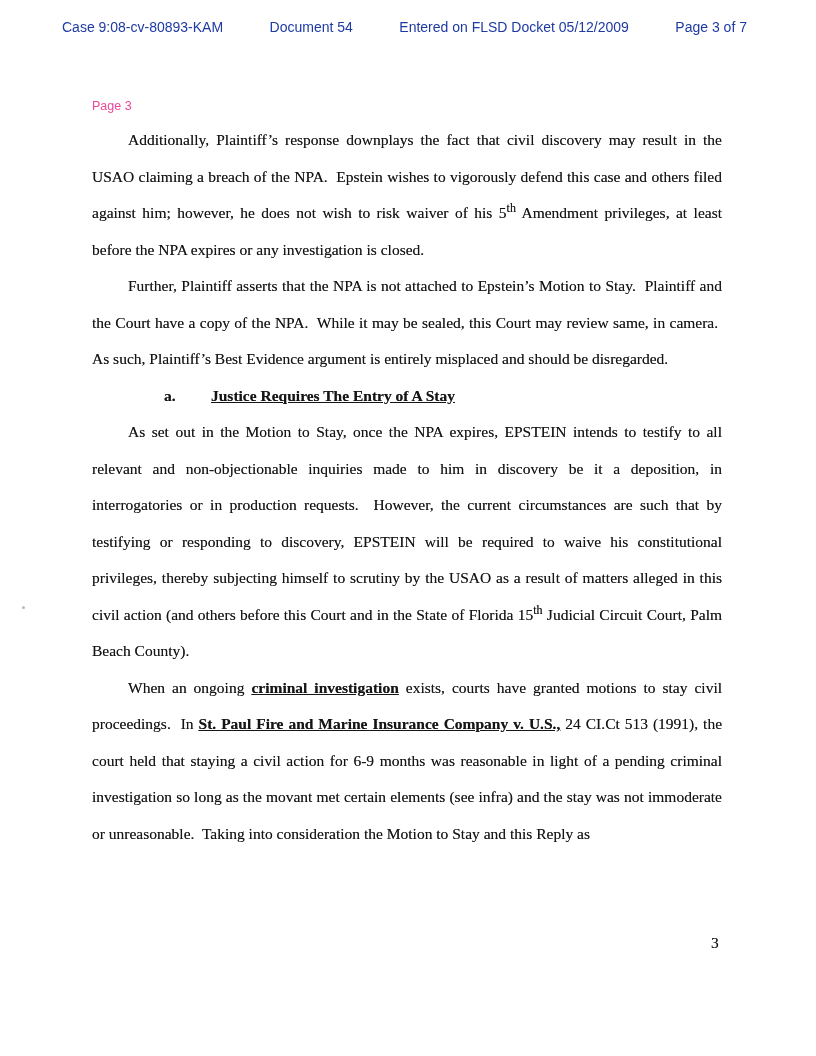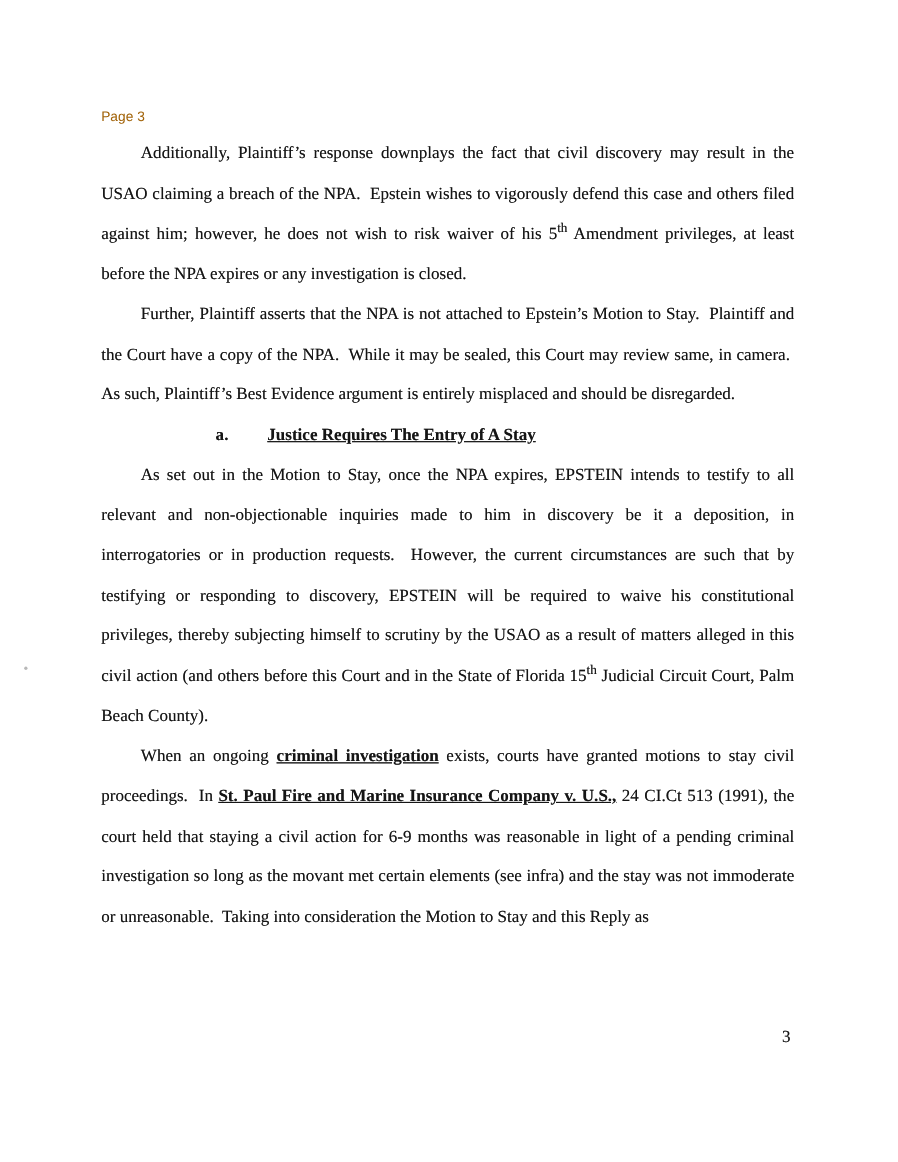--- a/index.html
+++ b/index.html
@@ -22,34 +22,34 @@
     font-family: "Liberation Sans", sans-serif;
     font-size: 14px;
     white-space: nowrap;
   }
   .page-label {
     position: absolute;
     top: 99px;
     left: 92px;
     font-family: "Liberation Sans", sans-serif;
     font-size: 12.5px;
-    color: #a16207;
+    color: #ec4899;
   }
   .doc-body {
     position: absolute;
     top: 122px;
     left: 92px;
     width: 630px;
     font-size: 15.5px;
     line-height: 36.5px;
     text-align: justify;
     text-shadow: 0 0 0.4px rgba(0,0,0,0.55);
   }
   .para { margin: 0; text-indent: 36px; }
-  .section-heading { margin-left: 104px; font-weight: bold; text-align: left; }
+  .section-heading { margin-left: 72px; font-weight: bold; text-align: left; }
   .heading-number { display: inline-block; width: 47px; font-weight: bold; }
   .heading-title { font-weight: bold; text-decoration: underline; }
   .doc-body sup { font-size: 12px; line-height: 0; vertical-align: super; }
   .u { text-decoration: underline; font-weight: bold; }
   .i { }
   .page-number {
     position: absolute;
     top: 934px;
     left: 711px;
     font-size: 15.5px;
@@ -64,20 +64,26 @@
     background: #9a9a9a;
     border-radius: 50%;
     opacity: 0.7;
   }
 </style>
 </head>
 <body>
 
 <div class="page">
 
+  <header class="doc-header" style="color: rgb(30, 58, 163);">
+    <span>Case 9:08-cv-80893-KAM</span>
+    <span>Document 54</span>
+    <span>Entered on FLSD Docket 05/12/2009</span>
+    <span>Page 3 of 7</span>
+  </header>
 
   <div class="page-label">Page 3</div>
 
   <main class="doc-body" id="doc-body">
       <p class="para"><span>Additionally, Plaintiff’s response downplays the fact that civil discovery may result in the USAO claiming a breach of the NPA.&nbsp; Epstein wishes to vigorously defend this case and others filed against him; however, he does not wish to risk waiver of his 5</span><sup>th</sup><span> Amendment privileges, at least before the NPA expires or any investigation is closed.</span></p>
       <p class="para"><span>Further, Plaintiff asserts that the NPA is not attached to Epstein’s Motion to Stay.&nbsp; Plaintiff and the Court have a copy of the NPA.&nbsp; While it may be sealed, this Court may review same, in camera.&nbsp; As such, Plaintiff’s Best Evidence argument is entirely misplaced and should be disregarded.</span></p>
       <div class="section-heading"><span class="heading-number">a.</span><span class="heading-title">Justice Requires The Entry of A Stay</span></div>
       <p class="para"><span>As set out in the Motion to Stay, once the NPA expires, EPSTEIN intends to testify to all relevant and non-objectionable inquiries made to him in discovery be it a deposition, in interrogatories or in production requests.&nbsp; However, the current circumstances are such that by testifying or responding to discovery, EPSTEIN will be required to waive his constitutional privileges, thereby subjecting himself to scrutiny by the USAO as a result of matters alleged in this civil action (and others before this Court and in the State of Florida 15</span><sup>th</sup><span> Judicial Circuit Court, Palm Beach County).</span></p>
       <p class="para"><span>When an ongoing </span><span class="u">criminal investigation</span><span> exists, courts have granted motions to stay civil proceedings.&nbsp; In </span><span class="u">St. Paul Fire and Marine Insurance Company v. U.S.,</span><span> 24 CI.Ct 513 (1991), the court held that staying a civil action for 6-9 months was reasonable in light of a pending criminal investigation so long as the movant met certain elements (see </span><span class="i">infra</span><span>) and the stay was not immoderate or unreasonable.&nbsp; Taking into consideration the Motion to Stay and this Reply as</span></p>
     </main>

